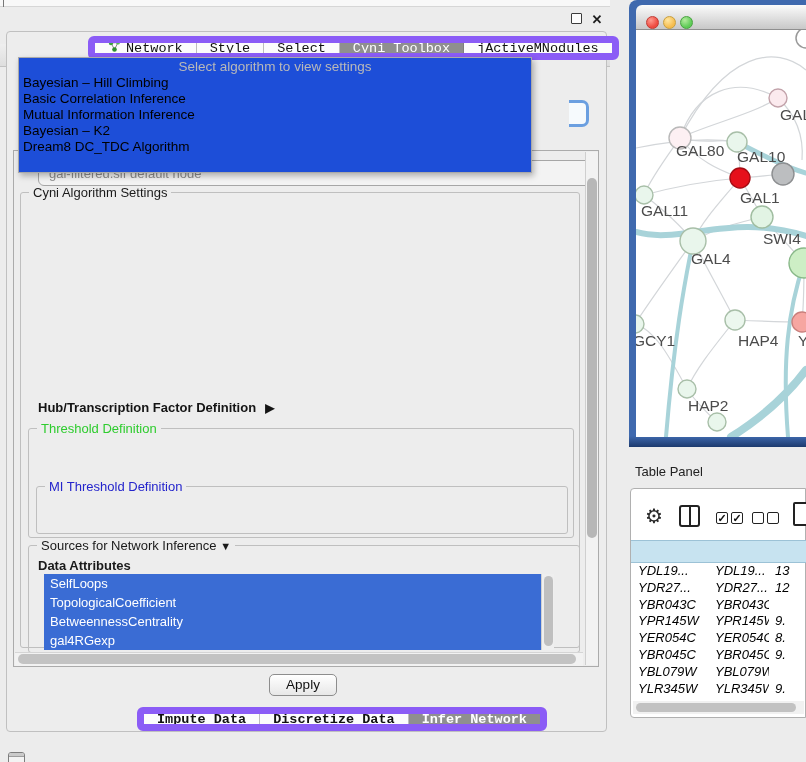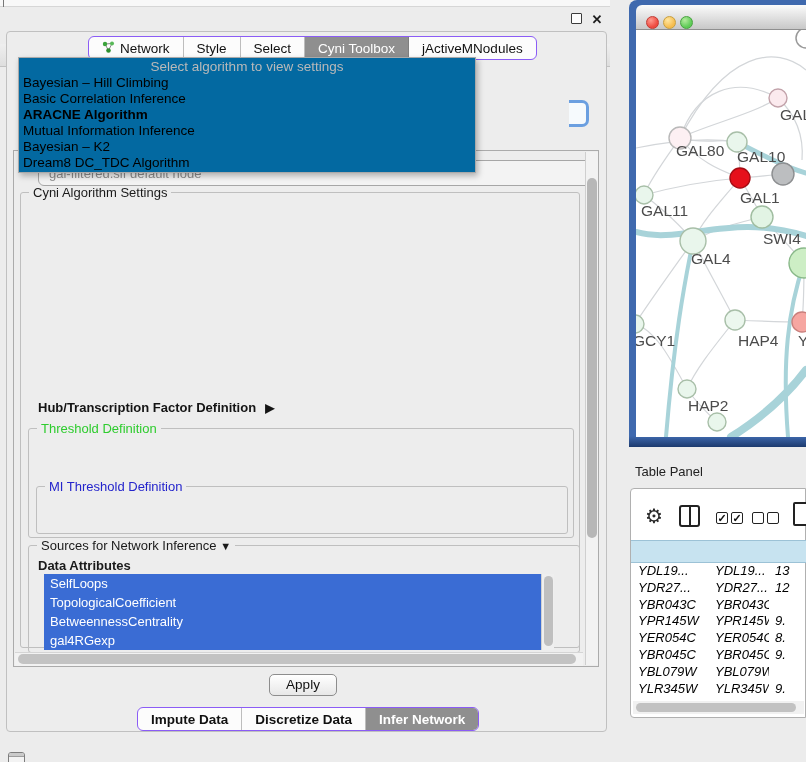--- a/index.html
+++ b/index.html
@@ -14,30 +14,30 @@
   .top-strip { left:0; top:0; width:610px; height:7px; background:#f8f8f8; border-bottom:1px solid #d6d6d6; }
   .top-caret { left:3px; top:0; width:1px; height:7px; background:#777; }
   .cp-titlebar { left:0; top:8px; width:610px; height:23px;
     background:linear-gradient(#efefef,#dedede); border-bottom:1px solid #c2c2c2;
     font-size:19px; line-height:23px; padding-left:10px; color:#1d1d1d;margin-top:36px; }
   .float-ic { left:571px; top:13px; width:11px; height:11px; border:1.5px solid #3c3c3c; background:#fdfdfd; border-radius:1px; }
   .close-ic { left:589px; top:8px; width:16px; height:23px; font-size:13px; font-weight:bold; line-height:23px; text-align:center; color:#1c1c1c; }
   .cp-body { left:6px; top:31px; width:601px; height:701px; border:1px solid #c0c0c0; border-radius:4px; background:#ededed; }
 
   
-  .tabbar { display:flex; align-items:stretch; border:1px solid #8b5cf6; border-radius:6px; background:#fcfcfc; overflow:hidden; height:24px; }
+  .tabbar { display:flex; align-items:stretch; border:7px solid #8b5cf6; border-radius:6px; background:#fcfcfc; overflow:hidden; height:24px;font-family:Liberation Mono, monospace; }
   .tabbar .tab { display:flex; align-items:center; gap:5px; padding:0 13px; font-size:13.5px; color:#111; border-right:1px solid #bdbdbd; cursor:default; white-space:nowrap; }
   .tabbar .tab:last-child { border-right:none; }
   .tabbar .tab.active { background:#8f8f8f; color:#fff; border-right-color:#7f7f7f; }
   .top-tabs { left:88px; top:36px; }
   .bottom-tabs { left:137px; top:707px; }
   .bottom-tabs .tab { font-weight:bold; }
 
   
-  .dd { left:18px; top:57px; width:458px; height:116px; background:#0369a1; border:1px solid #a9a9a9;
+  .dd { left:18px; top:57px; width:514px; height:116px; background:#1d4ed8; border:1px solid #a9a9a9;
         box-shadow:2px 3px 6px rgba(0,0,0,.28); z-index:60; }
   .dd-prompt { height:17px; text-align:center; color:#b9b9b9; font-size:13.5px; line-height:17px; }
   .dd-item { height:16px; line-height:16px; font-size:13.5px; padding-left:4px; color:#000; white-space:nowrap; }
   .dd-item.bold { font-weight:bold; }
   .combo-fragment { left:569px; top:100px; width:20px; height:27px; z-index:40;
         border:3px solid #6b9fe0; border-left:none; border-radius:0 7px 7px 0; background:#f6fafd; }
   .combo-under { left:38px; top:160px; width:554px; height:26px; border:1px solid #a6a6a6; border-radius:6px;
         background:#f3f3f3; z-index:10; font-size:13px; color:#8e8e8e; line-height:26px; padding-left:10px; overflow:hidden; }
 
   
@@ -227,21 +227,20 @@
       </div>
     </div>
 
   <div class="abs combo-under">gal-filtered.sif default node</div>
   <div class="abs combo-fragment"></div>
   <div class="abs dd">
     <div class="dd-prompt">Select algorithm to view settings</div>
     <div id="dd-items">
         <div class="dd-item">Bayesian – Hill Climbing</div>
         <div class="dd-item">Basic Correlation Inference</div>
-        <div class="dd-item bold">ARACNE Algorithm</div>
         <div class="dd-item">Mutual Information Inference</div>
         <div class="dd-item">Bayesian – K2</div>
         <div class="dd-item">Dream8 DC_TDC Algorithm</div>
       </div>
   </div>
 
   <div class="abs restore-ic">
       <div class="bar"></div>
     </div>
 

